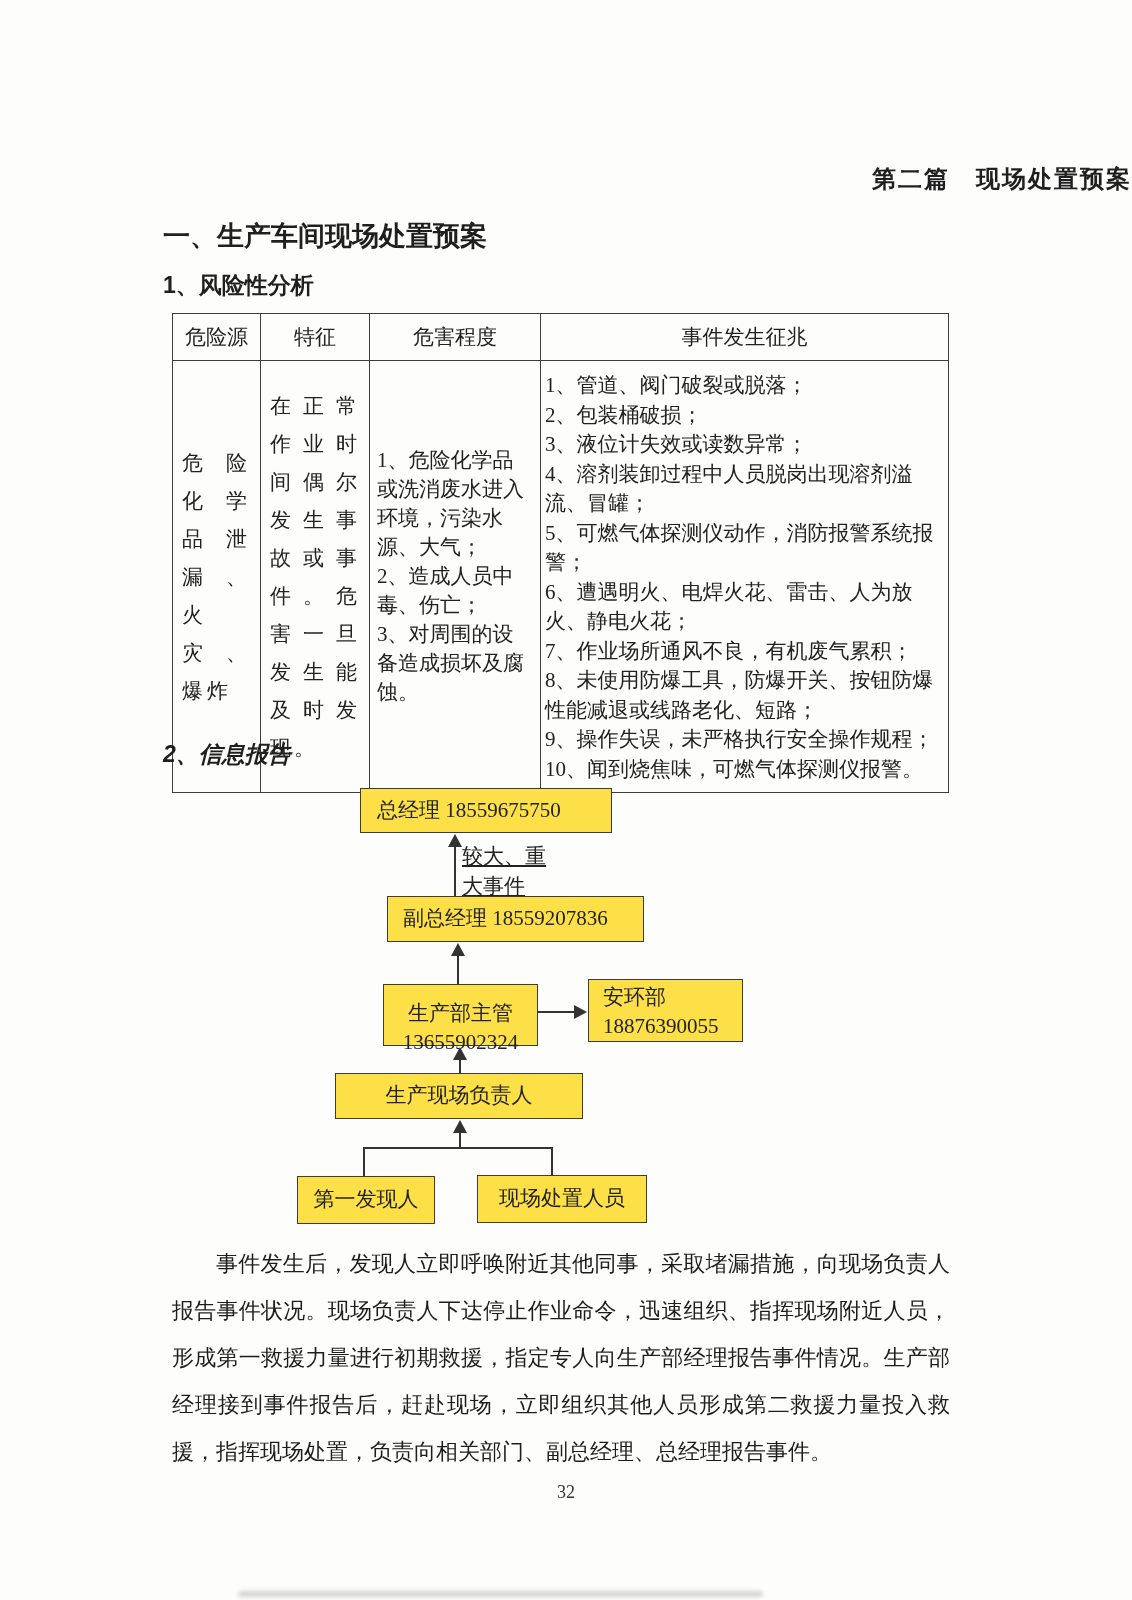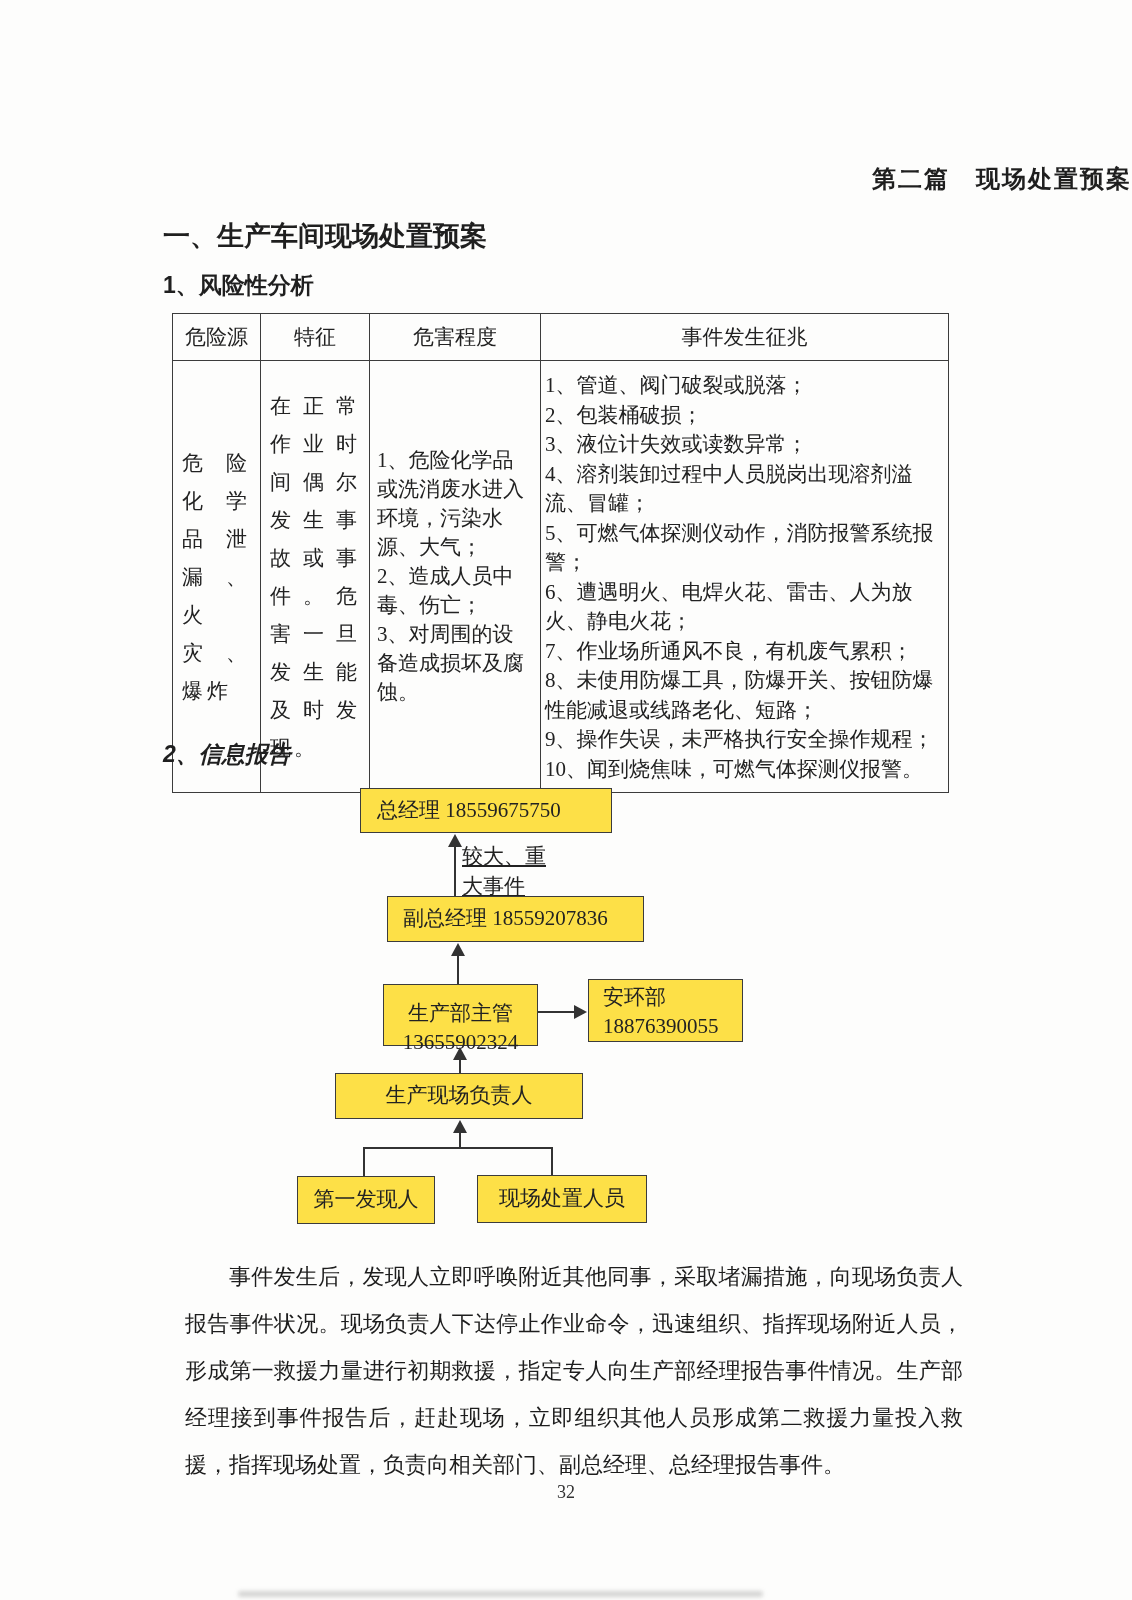--- a/index.html
+++ b/index.html
@@ -31,21 +31,21 @@
     position:absolute;background:#fde047;border:1.7px solid #3c3c3c;
     font-size:21px;color:#222;box-sizing:border-box;white-space:pre-line;
   }
   .line{position:absolute;background:#333;}
   .ah-up{position:absolute;width:0;height:0;border-left:7px solid transparent;border-right:7px solid transparent;border-bottom:13px solid #333;}
   .ah-right{position:absolute;width:0;height:0;border-top:7px solid transparent;border-bottom:7px solid transparent;border-left:13px solid #333;}
   .fc-label{position:absolute;font-size:21px;line-height:30px;white-space:pre-line;color:#222;text-decoration:underline;}
 
   .body-par{
     position:absolute;left:172px;top:1240px;width:778px;
-    font-size:22px;line-height:47px;text-align:justify;text-indent:2em;color:#1d1d1d;margin:13px;
+    font-size:22px;line-height:47px;text-align:justify;text-indent:2em;color:#1d1d1d;margin:0;
   }
   .page-number{position:absolute;left:0;right:0;top:1482px;text-align:center;font-size:18px;color:#333;}
   .bottom-smudge{
     position:absolute;left:238px;top:1591px;width:525px;height:6px;
     background:rgba(90,90,90,0.25);filter:blur(2px);border-radius:3px;
   }
 </style>
 </head>
 <body>
 

